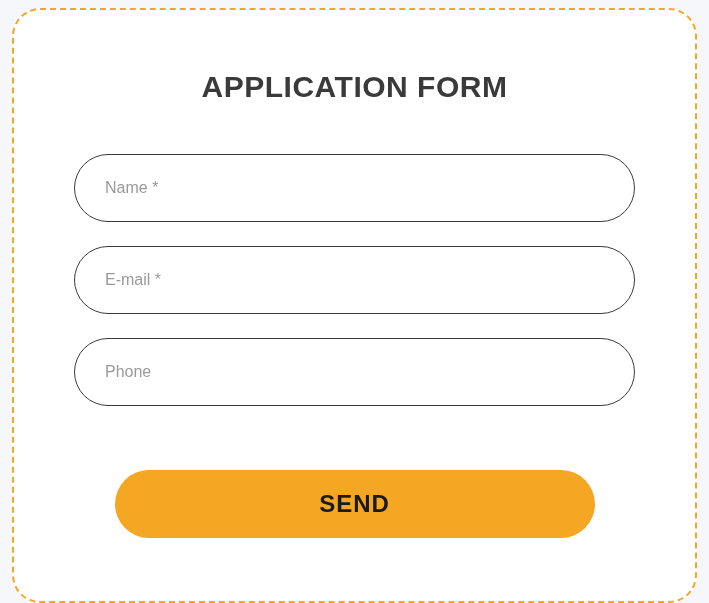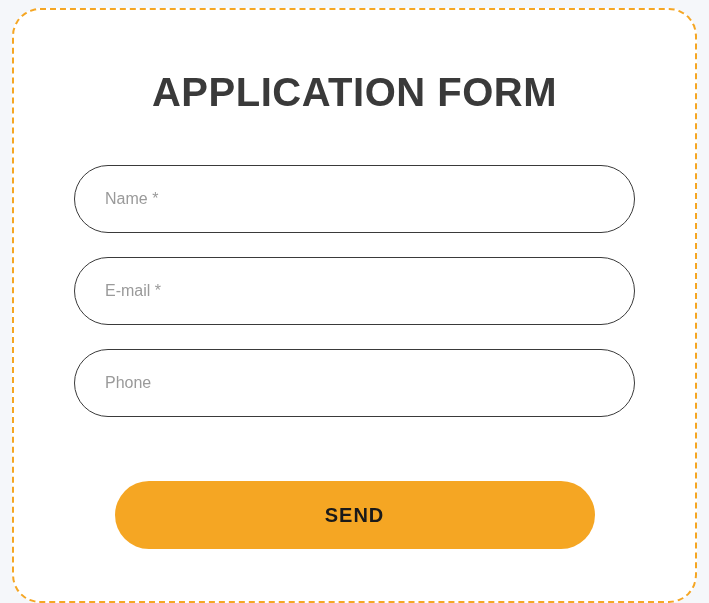--- a/index.html
+++ b/index.html
@@ -21,21 +21,21 @@
       left: 12px;
       right: 12px;
       bottom: 0;
       background: #ffffff;
       border: 2px dashed #f5a623;
       border-radius: 28px;
       padding: 40px 60px 0 60px;
     }
     .form-title {
       text-align: center;
-      font-size: 40px;
+      font-size: 30px;
       font-weight: 700;
       color: #3a3a3a;
       margin-top: 20px;
       margin-bottom: 50px;
       letter-spacing: 0.5px;
     }
     .input-field {
       width: 100%;
       height: 68px;
       border: 1.5px solid #3a3a3a;
@@ -52,21 +52,21 @@
       color: #9a9a9a;
     }
     .submit-button {
       display: block;
       width: 480px;
       height: 68px;
       margin: 40px auto 8px auto;
       background: #f5a623;
       border: none;
       border-radius: 40px;
-      font-size: 20px;
+      font-size: 24px;
       font-weight: 700;
       color: #1a1a1a;
       cursor: pointer;
       letter-spacing: 1px;
       font-family: Arial, Helvetica, sans-serif;
     }
   </style>
 </head>
 <body>
 

